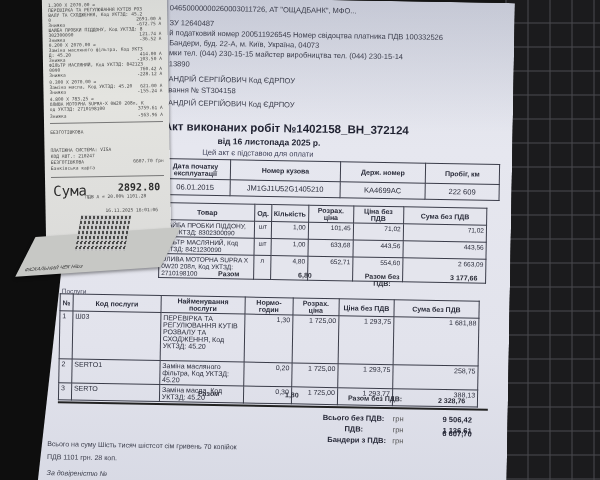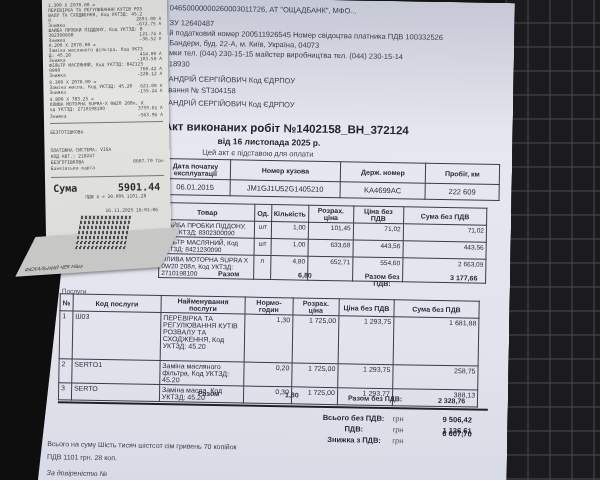--- a/index.html
+++ b/index.html
@@ -50,21 +50,21 @@
   .grand .unit { font-weight: normal; color:#555; }
   .words { position:absolute; left: 10px; font-size: 7px; color:#3a3c4a; }
 
   
   .receipt { position: absolute; left: 44px; top: -4px; width: 125px; height: 250px;
              background: linear-gradient(180deg,#d8d9d6 0%,#e4e4e0 40%,#dcdcda 100%);
              transform: rotate(-1deg); font-family: "DejaVu Sans Mono", monospace;
              color: #4a4a4a; box-shadow: 1px 0 3px rgba(0,0,0,0.35); }
   .r-line { position:absolute; left:6px; right:6px; font-size: 4.6px; white-space: nowrap; overflow:hidden; }
   .r-line .rv { position:absolute; right: 0; }
-  .r-sum-label { position:absolute; left: 8px; top: 186px; font-size: 10px; color:#2d2d2d; font-family:"DejaVu Sans Mono", monospace;font-weight:bold; }
+  .r-sum-label { position:absolute; left: 8px; top: 186px; font-size: 14px; color:#2d2d2d; font-family:"DejaVu Sans Mono", monospace; }
   .r-sum-val { position:absolute; right: 10px; top: 186px; font-size: 10px; color:#2d2d2d; font-weight:bold; }
   .r-sep { position:absolute; left:6px; right:6px; height:1px; background:#777; }
   .r-foot { position: absolute; left: 28px; top: 232px; width: 140px; height: 40px;
             background: #c7c8c5; transform: skewX(-30deg) rotate(-4deg); box-shadow: 0 2px 3px rgba(0,0,0,0.4); }
   .qr { position:absolute; left: 78px; top: 215px; width: 50px; height: 36px; background:
         repeating-linear-gradient(90deg,#333 0 2px,#ccc 2px 4px),
         #ccc; opacity:0.85; transform: skewX(-10deg); }
   .qr:before { content:""; position:absolute; inset:0; background: repeating-linear-gradient(0deg, rgba(204,204,204,0.9) 0 2px, transparent 2px 5px); }
 </style>
 </head>
@@ -73,21 +73,21 @@
 <div class="bg-left"></div>
 <div class="bg-right"></div>
 
 <div class="sheet">
   <div class="sheet-top-shade"></div>
   <div class="hdr-line" style="top:6px">04650000000260003011726, АТ "ОЩАДБАНК", МФО...</div>
   <div class="hdr-line" style="top:21px">ЗУ 12640487</div>
   <div class="hdr-line" style="top:31px">й податковий номер 200511926545 Номер свідоцтва платника ПДВ 100332526</div>
   <div class="hdr-line" style="top:41px">Бандери, буд. 22-А, м. Київ, Україна, 04073</div>
   <div class="hdr-line" style="top:51px">мки тел. (044) 230-15-15 майстер виробництва тел. (044) 230-15-14</div>
-  <div class="hdr-line" style="top:62px">18930</div>
+  <div class="hdr-line" style="top:62px">13890</div>
   <div class="hdr-line" style="top:77px">АНДРІЙ СЕРГІЙОВИЧ Код ЄДРПОУ</div>
   <div class="hdr-line" style="top:88px">вання № ST304158</div>
   <div class="hdr-line" style="top:101px">АНДРІЙ СЕРГІЙОВИЧ Код ЄДРПОУ</div>
 
   <div class="act-title">Акт виконаних робіт №1402158_BH_372124</div>
   <div class="act-date">від 16 листопада 2025 р.</div>
   <div class="act-note">Цей акт є підставою для оплати</div>
 
   <table class="vehicle">
     <tbody>
@@ -201,21 +201,21 @@
   <div class="grand" style="left:355px; top:413px"><span class="unit">грн</span></div>
   <div class="grand" style="left:405px; top:413px">9 506,42</div>
 
   <div class="grand" style="left:307px; top:424px">
     <span>ПДВ:</span>
   </div>
   <div class="grand" style="left:355px; top:424px"><span class="unit">грн</span></div>
   <div class="grand" style="left:405px; top:424px">1 136,61</div>
 
   <div class="grand" style="left:290px; top:435px">
-    <span>Знижка з ПДВ:</span>
+    <span>Бандери з ПДВ:</span>
   </div>
   <div class="grand" style="left:355px; top:435px"><span class="unit">грн</span></div>
   <div class="grand" style="left:405px; top:427px">6 607,70</div>
 
   <div class="words" style="top:445px">Всього на суму Шість тисяч шістсот сім гривень 70 копійок</div>
   <div class="words" style="top:458px">ПДВ 1101 грн. 28 коп.</div>
   <div class="words" style="top:474px; font-style:italic">За довіреністю №</div>
 </div>
 
 <div class="receipt">
@@ -242,20 +242,20 @@
   <div class="r-line" style="top:110px"><span>од УКТЗД: 2710198100</span><span class="rv">3759.61 А</span></div>
   <div class="r-line" style="top:117px"><span>Знижка</span><span class="rv">-563.96 А</span></div>
   <div class="r-sep" style="top:126px"></div>
   <div class="r-line" style="top:133px"><span>БЕЗГОТІВКОВА</span></div>
   <div class="r-line" style="top:151px"><span>ПЛАТІЖНА СИСТЕМА: VISA</span></div>
   <div class="r-line" style="top:157px"><span>КОД АВТ.: 210247</span></div>
   <div class="r-line" style="top:163px"><span>БЕЗГОТІВКОВА</span><span class="rv">6607.70 Грн</span></div>
   <div class="r-line" style="top:169px"><span>Банківська карта</span></div>
   <div class="r-sep" style="top:180px"></div>
   <div class="r-sum-label">Сума</div>
-  <div class="r-sum-val">5901.44</div>
+  <div class="r-sum-val">2892.80</div>
   <div class="r-line" style="top:198px; left:40px"><span>ПДВ А = 20.00%  1101.28</span></div>
   <div class="r-line" style="top:212px; left:60px"><span>16.11.2025  16:01:06</span></div>
 </div>
 <div class="r-foot">
   <div class="r-line" style="top:30px; font-size:5px; color:#333;">ФІСКАЛЬНИЙ ЧЕК  Hlius</div>
 </div>
 <div class="qr"></div>
 
 </body></html>

